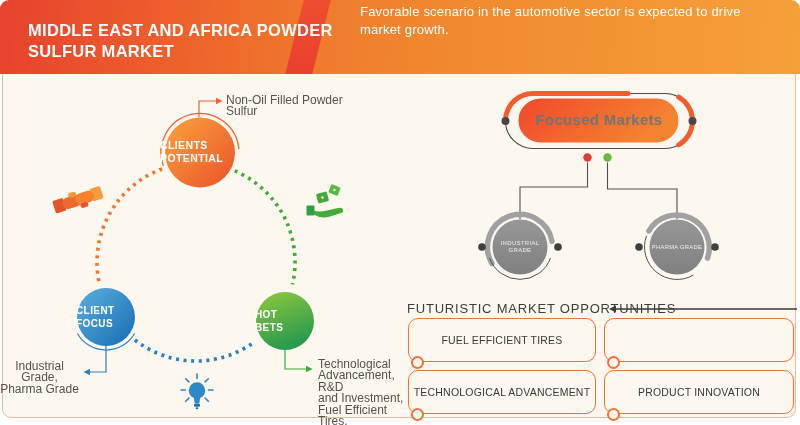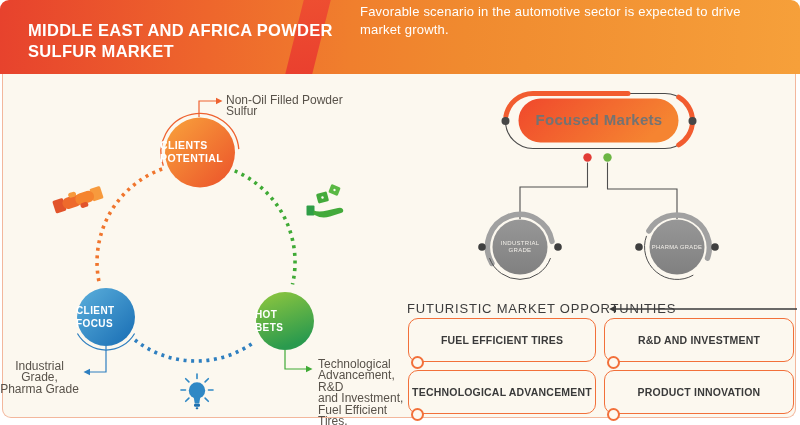--- a/index.html
+++ b/index.html
@@ -31,21 +31,21 @@
   #callout-left{left:0px;top:361px;width:79px;text-align:center;}
   #callout-right{left:318px;top:359px;width:100px;}
   #pill-label{left:519px;top:98px;width:160px;height:44px;line-height:44px;text-align:center;
               color:#737373;font-weight:bold;font-size:15px;letter-spacing:.3px;}
   .grade-label{color:#f2efe9;text-align:center;letter-spacing:.3px;}
   #industrial-label{left:492px;top:240px;width:56px;font-size:6px;line-height:7px;}
   #pharma-label{left:647px;top:244px;width:60px;font-size:5.8px;line-height:7px;}
   #opps-title{left:407px;top:301px;color:#3d3d3d;font-size:13px;font-weight:500;letter-spacing:.8px;}
   .opp-box{position:absolute;border:1.5px solid #f2703a;border-radius:10px;box-sizing:border-box;
            background:transparent;display:flex;align-items:center;justify-content:center;}
-  .opp-label{color:#3a3a3a;font-weight:bold;font-size:10.5px;letter-spacing:.2px;text-align:center;}
+  .opp-label{color:#3a3a3a;font-weight:normal;font-size:10.5px;letter-spacing:.2px;text-align:center;}
   .opp-dot{position:absolute;left:2px;bottom:-7.5px;width:13px;height:13px;border-radius:50%;
            background:#fdf9f0;border:2px solid #f2703a;box-sizing:border-box;}
   #opp-0{left:408px;top:318px;width:188px;height:44px;}
   #opp-1{left:604px;top:318px;width:190px;height:44px;}
   #opp-2{left:408px;top:370px;width:188px;height:44px;}
   #opp-3{left:604px;top:370px;width:190px;height:44px;}
 </style>
 </head>
 <body>
 
@@ -191,21 +191,20 @@
   <div class="ovl grade-label preline" id="pharma-label">PHARMA GRADE</div>
 
   <div class="ovl" id="opps-title">FUTURISTIC MARKET OPPORTUNITIES</div>
 
   <div class="opp-box" id="opp-0">
     <div class="opp-dot"></div>
     <div class="opp-label">FUEL EFFICIENT TIRES</div>
   </div>
   <div class="opp-box" id="opp-1">
     <div class="opp-dot"></div>
-    <div class="opp-label">R&amp;D AND INVESTMENT</div>
   </div>
   <div class="opp-box" id="opp-2">
     <div class="opp-dot"></div>
     <div class="opp-label">TECHNOLOGICAL ADVANCEMENT</div>
   </div>
   <div class="opp-box" id="opp-3">
     <div class="opp-dot"></div>
     <div class="opp-label">PRODUCT INNOVATION</div>
   </div>
 

